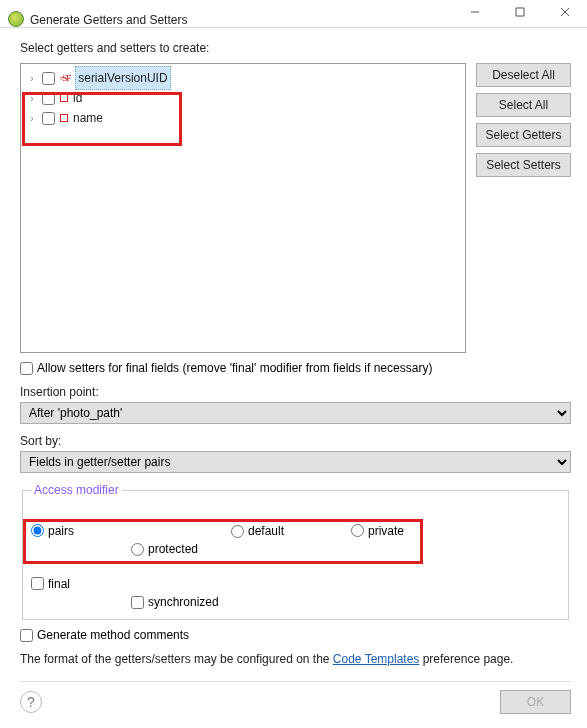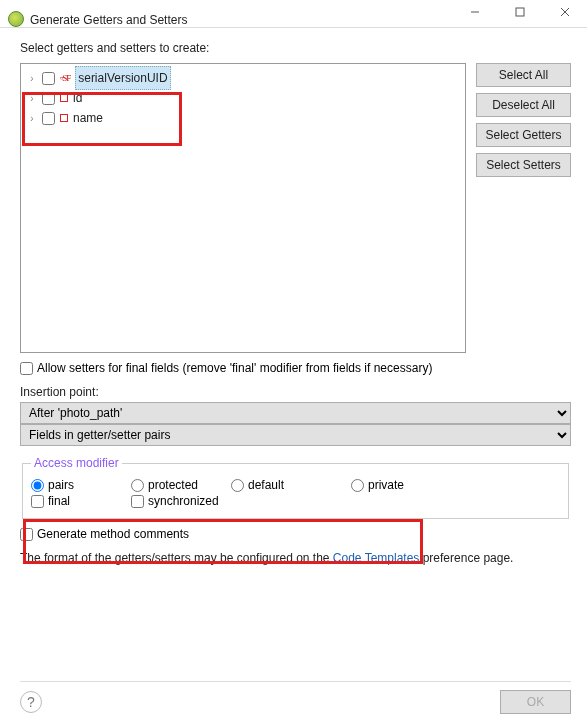--- a/index.html
+++ b/index.html
@@ -139,21 +139,21 @@
     align-items: center;
     margin: 2px 0;
   }
   .radio, .chk {
     display: flex;
     align-items: center;
     gap: 4px;
   }
   .radio input[type=radio] { margin: 0; width: 13px; height: 13px; }
   .col1 { width: 100px; }
-  .col2 { width: 100px; }
+  .col2 { width: 100px; margin-top: 37px; }
   .col3 { width: 120px; align-items: flex-end; }
   .col4 { width: 100px; }
   .footnote { margin-top: 10px; color: #222; }
   .footnote a { color: #1a5fb4; text-decoration: underline; }
   .spacer { flex: 1; }
   .bottom-bar {
     display: flex;
     align-items: center;
     border-top: 1px solid #ddd;
     padding-top: 8px;
@@ -220,37 +220,38 @@
         <span class="label">id</span>
       </div>
       <div class="tree-row">
         <span class="expander">›</span>
         <input type="checkbox" style="">
         <span class="field-icon"></span>
         <span class="label">name</span>
       </div>
     </div>
     <div class="side-btns">
+      <div class="btn">Deselect All</div>
       <div class="btn">Select All</div>
-      <div class="btn">Deselect All</div>
       <div class="btn">Select Getters</div>
       <div class="btn">Select Setters</div>
     </div>
   </div>
 
   <div class="cb-row">
     <input type="checkbox" style="">
     <span>Allow setters for final fields (remove 'final' modifier from fields if necessary)</span>
   </div>
 
   <div class="field-label">Insertion point:</div>
   <select class="combo">
     <option>After 'photo_path'</option>
   </select>
 
+  <div class="field-label">Sort by:</div>
   <select class="combo">
     <option>Fields in getter/setter pairs</option>
   </select>
 
   <fieldset class="access">
     <legend>Access modifier</legend>
     <div class="radio-row">
       <label class="radio col1">
         <input type="radio" name="am" checked="" style="">
         <span>pairs</span>

